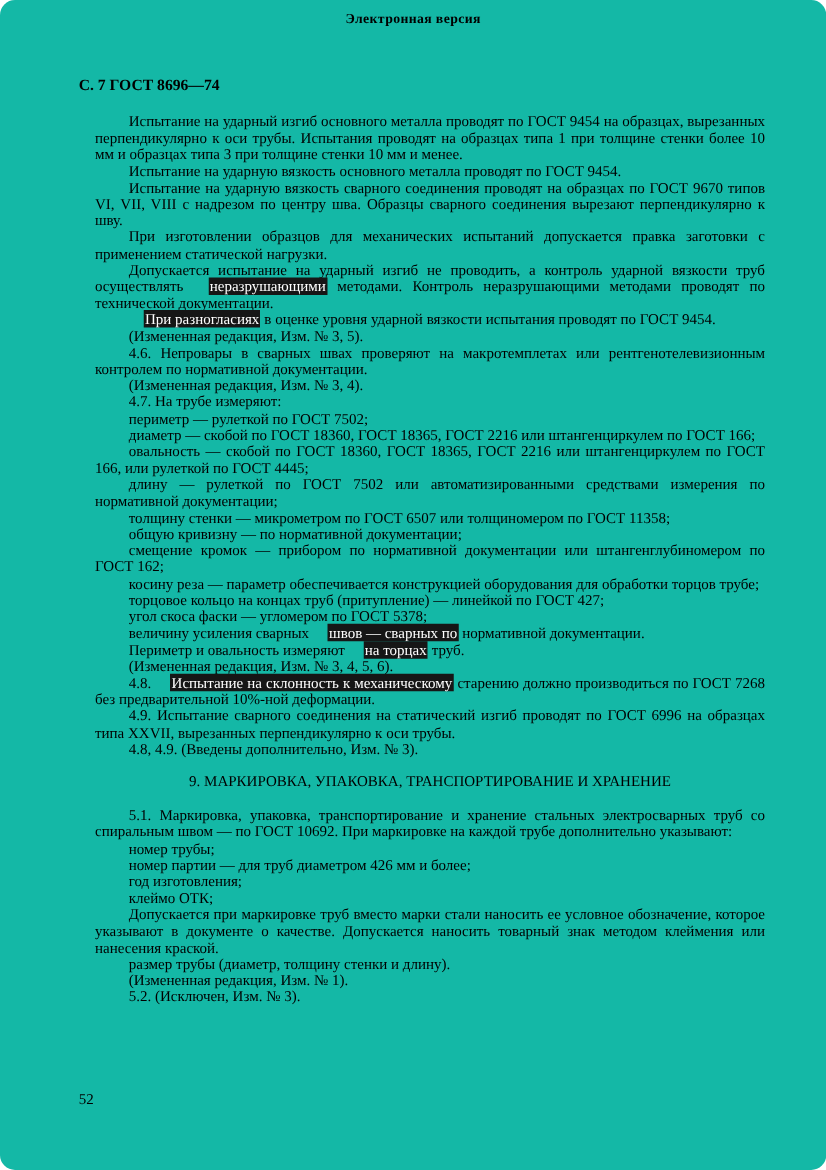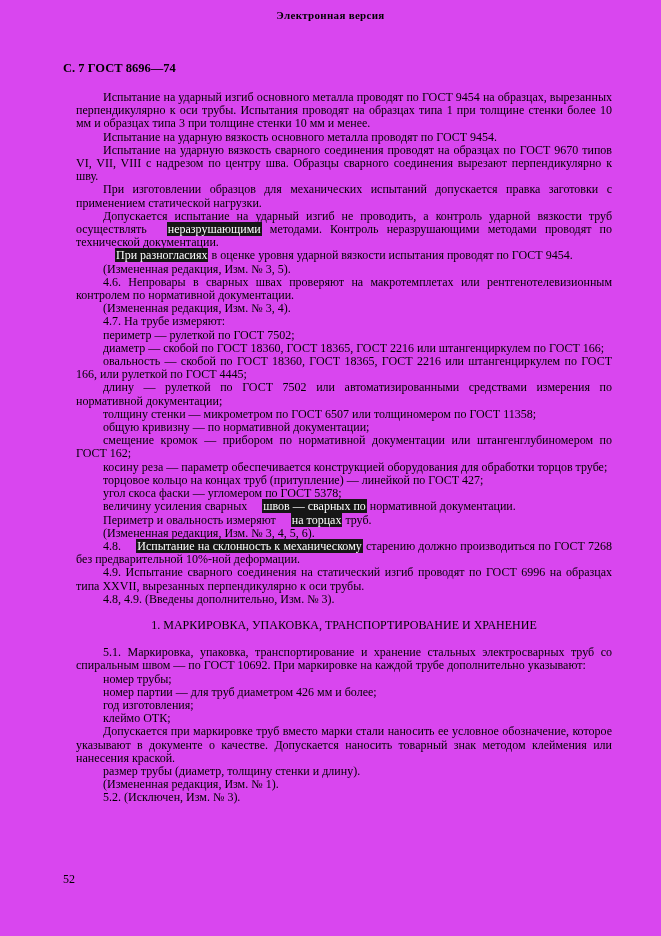--- a/index.html
+++ b/index.html
@@ -4,25 +4,26 @@
 <style>
   html, body {
     margin: 0;
     padding: 0;
     background: #ffffff;
   }
   .page {
     position: relative;
     width: 661px;
     height: 936px;
-    background: #d946ef;
+    background: #14b8a6;
     font-family: "Liberation Serif", serif;
     color: #000000;
     overflow: hidden;
     box-sizing: border-box;
+    border-radius: 12px;
   }
   .watermark {
     position: absolute;
     top: 9px;
     left: 0;
     right: 0;
     text-align: center;
     font-weight: bold;
     font-size: 11px;
     letter-spacing: 0.3px;
@@ -93,21 +94,21 @@
       <p class="para"><span>смещение кромок — прибором по нормативной документации или штангенглубиномером по ГОСТ 162;</span></p>
       <p class="para"><span>косину реза — параметр обеспечивается конструкцией оборудования для обработки торцов трубе;</span></p>
       <p class="para"><span>торцовое кольцо на концах труб (притупление) — линейкой по ГОСТ 427;</span></p>
       <p class="para"><span>угол скоса фаски — угломером по ГОСТ 5378;</span></p>
       <p class="para"><span>величину усиления сварных </span><span class="hl">швов — сварных по</span><span> нормативной документации.</span></p>
       <p class="para"><span>Периметр и овальность измеряют </span><span class="hl">на торцах</span><span> труб.</span></p>
       <p class="para"><span class="bold">(Измененная редакция, Изм. № 3, 4, 5, 6).</span></p>
       <p class="para"><span>4.8. </span><span class="hl">Испытание на склонность к механическому</span><span> старению должно производиться по ГОСТ 7268 без предварительной 10%-ной деформации.</span></p>
       <p class="para"><span>4.9. Испытание сварного соединения на статический изгиб проводят по ГОСТ 6996 на образцах типа XXVII, вырезанных перпендикулярно к оси трубы.</span></p>
       <p class="para"><span>4.8, 4.9. </span><span class="bold">(Введены дополнительно, Изм. № 3).</span></p>
-      <p class="heading"><span class="bold">1. МАРКИРОВКА, УПАКОВКА, ТРАНСПОРТИРОВАНИЕ И ХРАНЕНИЕ</span></p>
+      <p class="heading"><span class="bold">9. МАРКИРОВКА, УПАКОВКА, ТРАНСПОРТИРОВАНИЕ И ХРАНЕНИЕ</span></p>
       <p class="para"><span>5.1. Маркировка, упаковка, транспортирование и хранение стальных электросварных труб со спиральным швом — по ГОСТ 10692. При маркировке на каждой трубе дополнительно указывают:</span></p>
       <p class="para"><span>номер трубы;</span></p>
       <p class="para"><span>номер партии — для труб диаметром 426 мм и более;</span></p>
       <p class="para"><span>год изготовления;</span></p>
       <p class="para"><span>клеймо ОТК;</span></p>
       <p class="para"><span>Допускается при маркировке труб вместо марки стали наносить ее условное обозначение, которое указывают в документе о качестве. Допускается наносить товарный знак методом клеймения или нанесения краской.</span></p>
       <p class="para"><span>размер трубы (диаметр, толщину стенки и длину).</span></p>
       <p class="para"><span class="bold">(Измененная редакция, Изм. № 1).</span></p>
       <p class="para"><span>5.2. </span><span class="bold">(Исключен, Изм. № 3).</span></p>
     </div>

